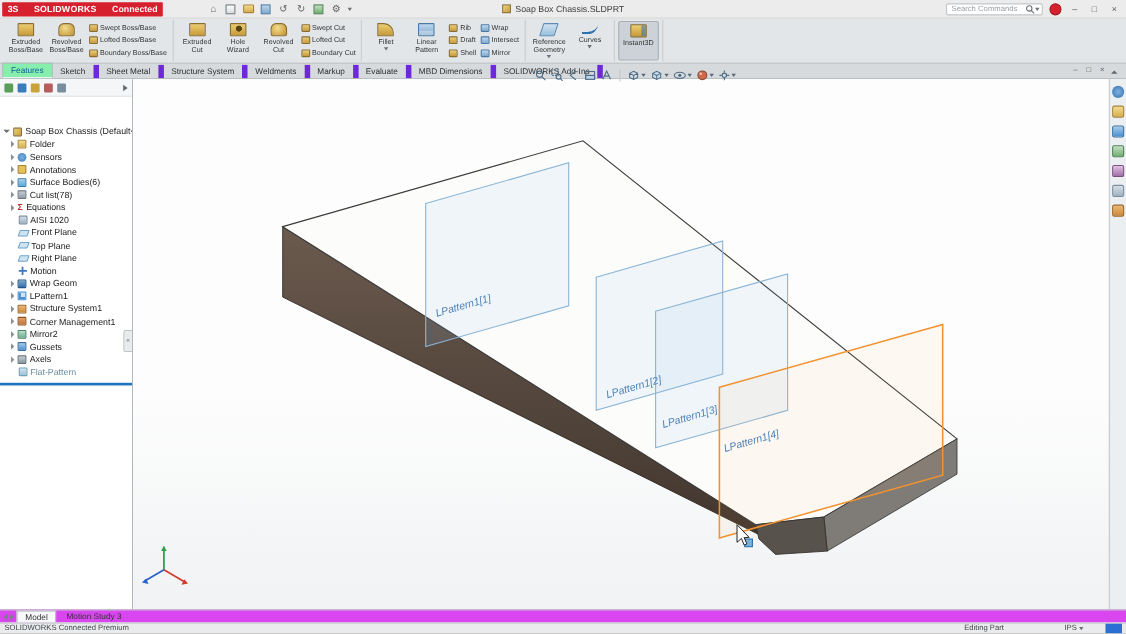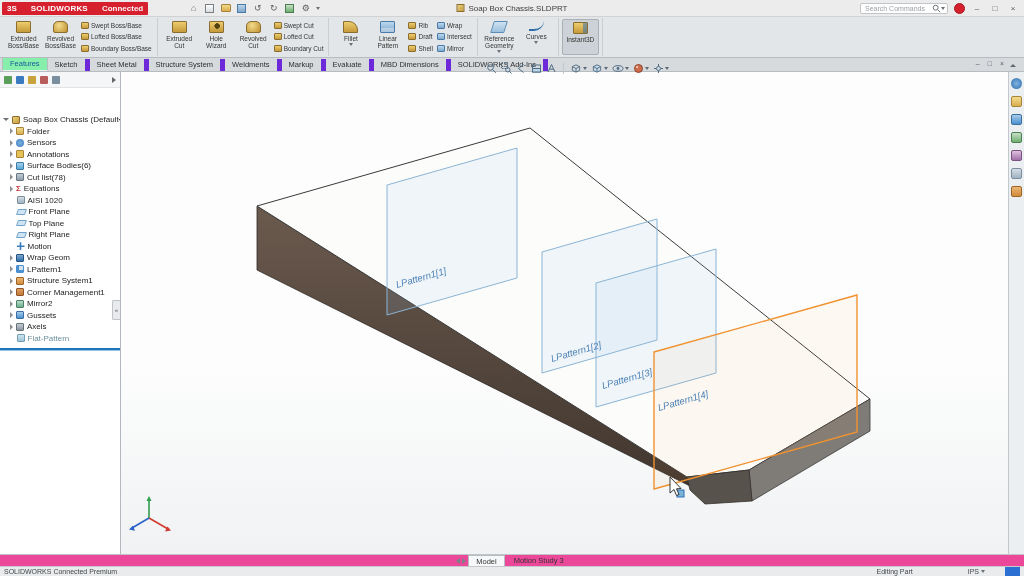--- a/index.html
+++ b/index.html
@@ -107,21 +107,21 @@
   .tpi{width:11px;height:11px;border-radius:2px;}
   .tp1{background:radial-gradient(circle,#7fb2e0,#2f6fae);border-radius:50%;}
   .tp2{background:linear-gradient(#f2dc8e,#d8ae4e);border:1px solid #a8833a;}
   .tp3{background:linear-gradient(#a8cdeb,#4a8fd0);border:1px solid #3a6fa0;}
   .tp4{background:linear-gradient(#c6e0c6,#6fae6f);border:1px solid #4a8050;}
   .tp5{background:linear-gradient(#e0c0e0,#a070a8);border:1px solid #7a5080;}
   .tp6{background:linear-gradient(#d5dde4,#9fb3c2);border:1px solid #7a8ea0;}
   .tp7{background:linear-gradient(#ecb676,#d08a3a);border:1px solid #9a6526;}
 
   
-  .btabs{position:absolute;left:0;right:0;bottom:10px;height:12px;background:#ec4899;border-top:1px solid #c0c4c7;display:flex;align-items:center;font-size:7.5px;color:#333;padding-left:3px;gap:2px;justify-content:center;}
+  .btabs{position:absolute;left:0;right:0;bottom:10px;height:12px;background:#d946ef;border-top:1px solid #c0c4c7;display:flex;align-items:center;font-size:7.5px;color:#333;padding-left:3px;gap:2px;}
   .navtri{width:0;height:0;border-top:3px solid transparent;border-bottom:3px solid transparent;}
   .navtri.l{border-right:4px solid #7a8086;}
   .navtri.r{border-left:4px solid #7a8086;}
   .btab{padding:0 7px;height:11px;display:flex;align-items:center;}
   .btab.active{background:#f7f8f9;border:1px solid #b7bcc0;border-bottom:none;}
   .sbar{position:absolute;left:0;right:0;bottom:0;height:10px;background:#e9ebec;border-top:1px solid #c6c9cc;display:flex;align-items:center;font-size:7px;color:#44484c;padding:0 4px;}
   .sbar .fill{flex:1;}
   .units{display:flex;align-items:center;gap:2px;margin-left:55px;margin-right:20px;}
   .bluechip{width:15px;height:9px;background:#2b6fd3;}
 </style>

